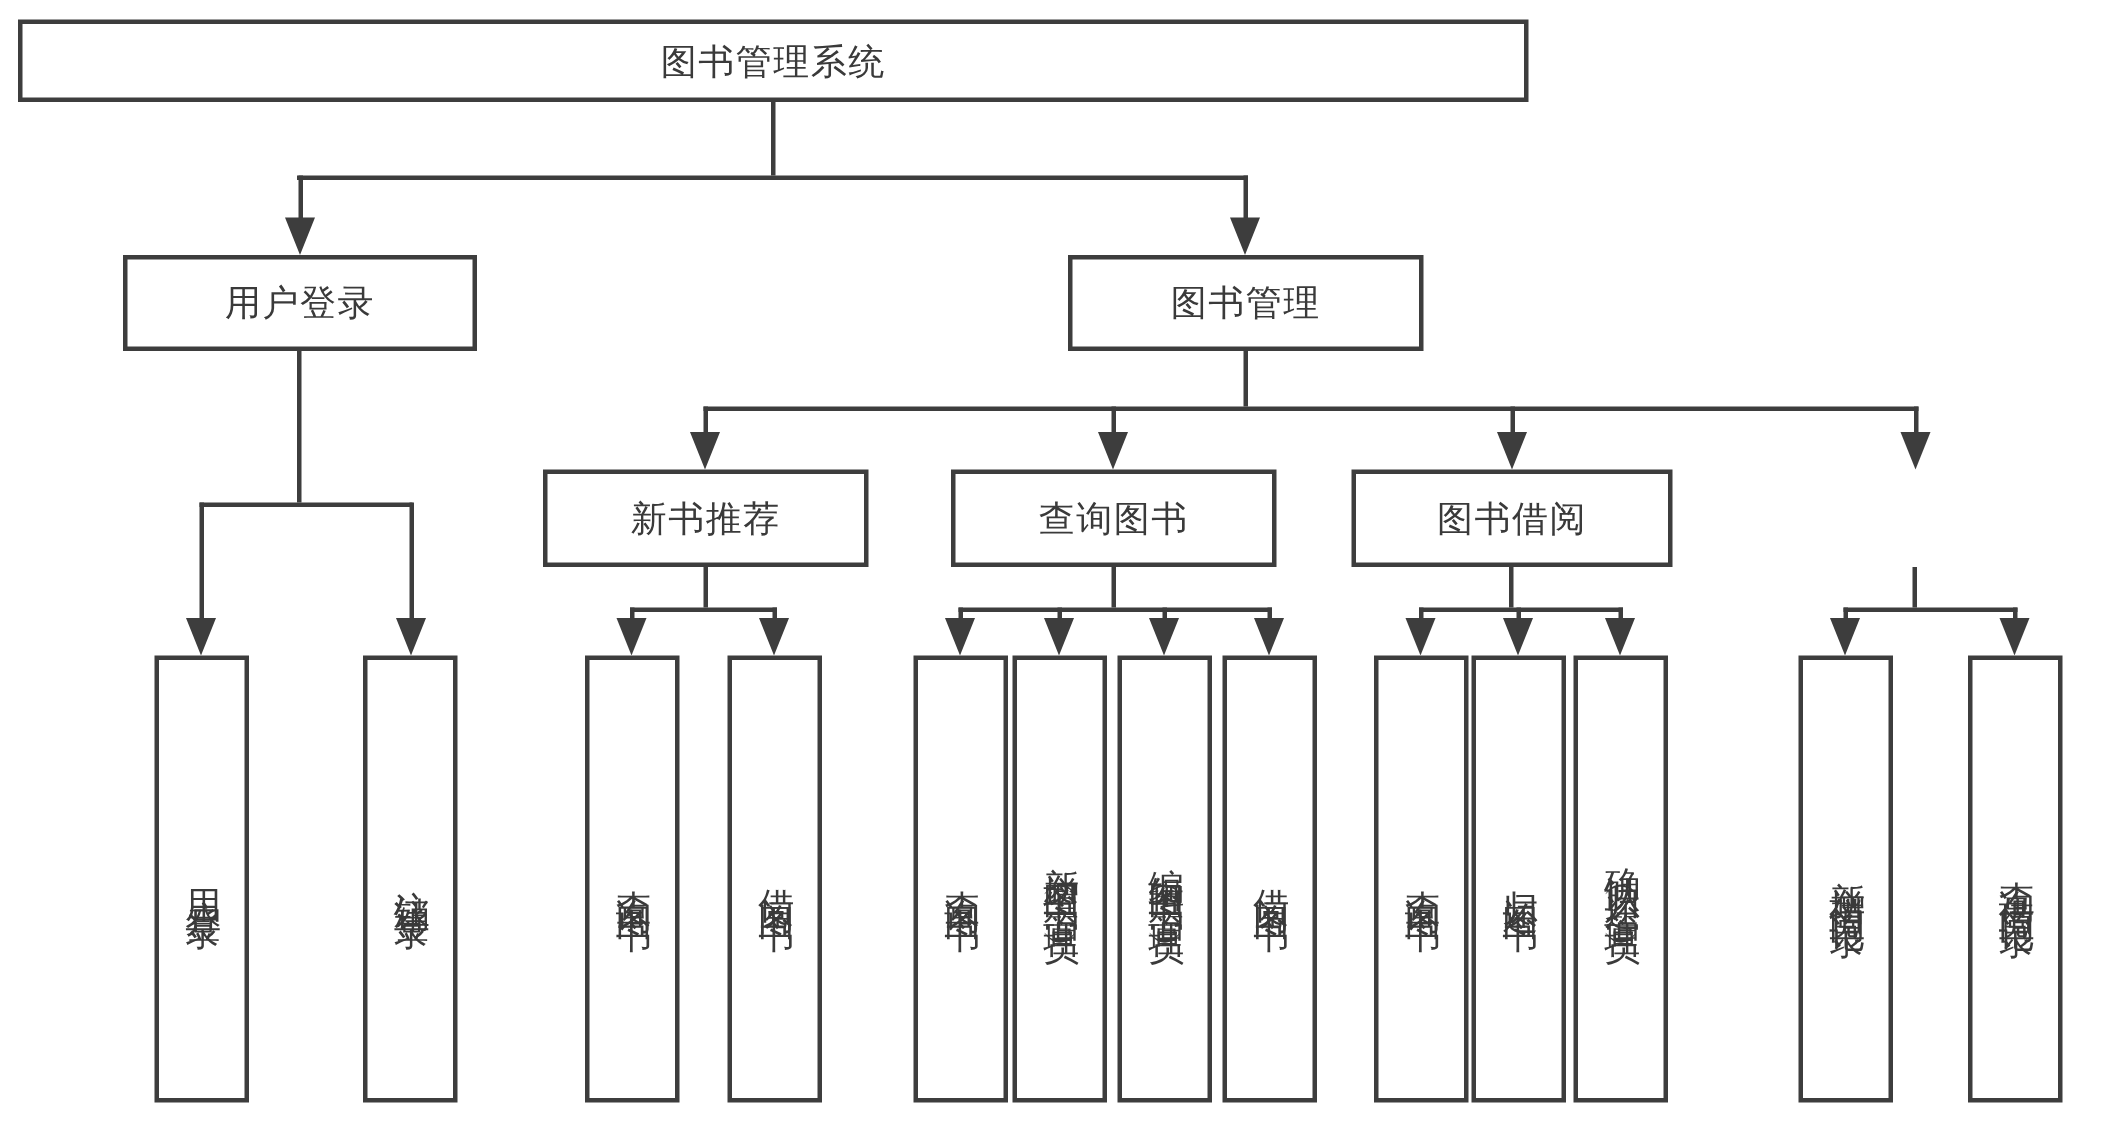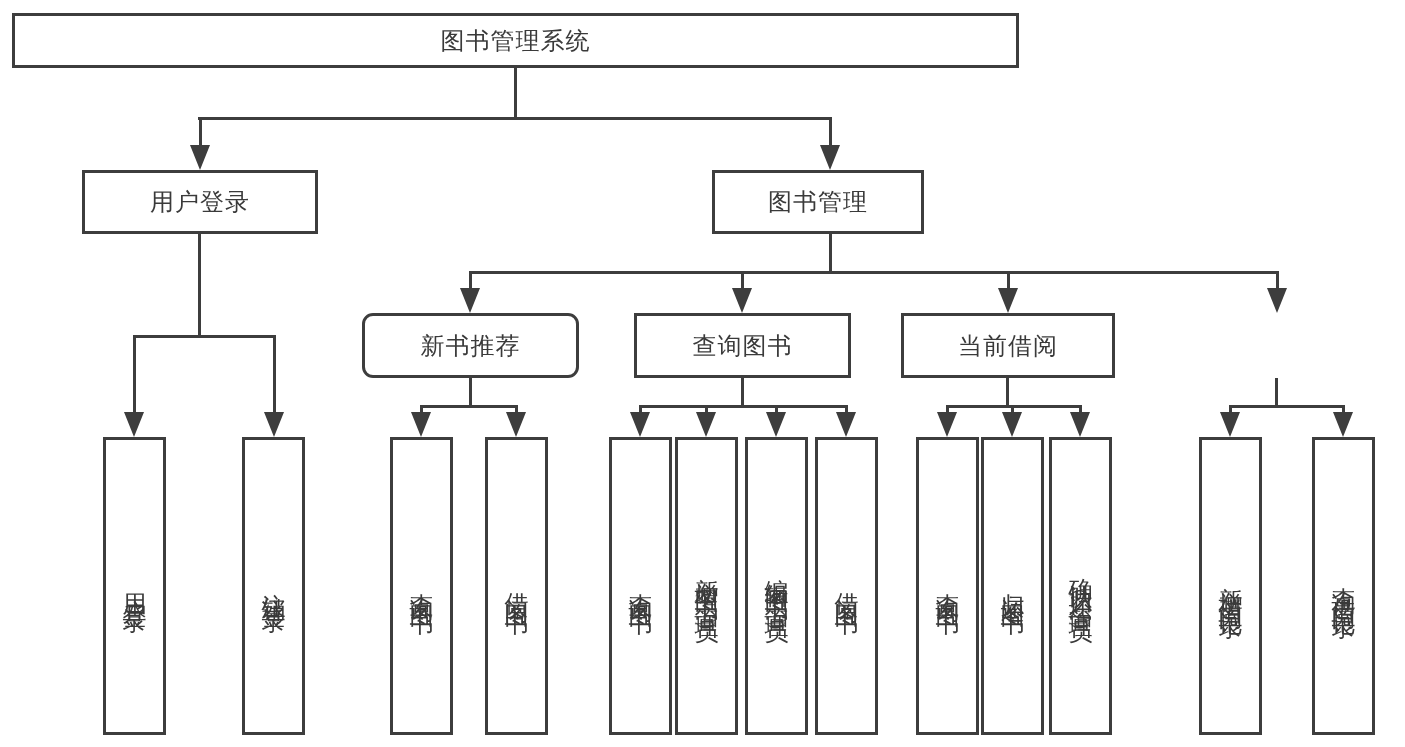--- a/index.html
+++ b/index.html
@@ -81,21 +81,21 @@
       <div class="tip"></div>
     </div>
   <div class="arrow" style="left:820px;top:117px;height:53px;">
       <div class="stem"></div>
       <div class="tip"></div>
     </div>
 
   <div class="hbox" style="left:82px;top:170px;width:236px;height:64px;">
     <span>用户登录</span>
   </div>
-  <div class="hbox" style="left:712px;top:170px;width:212px;height:64px;justify-content:center;">
+  <div class="hbox" style="left:712px;top:170px;width:237px;height:64px;justify-content:center;">
     <span>图书管理</span>
   </div>
 
   <div class="vline" style="left:198px;top:234px;height:101px;"></div>
   <div class="hline" style="left:133px;top:335px;width:142px;"></div>
   <div class="arrow" style="left:124px;top:335px;height:102px;">
       <div class="stem"></div>
       <div class="tip"></div>
     </div>
   <div class="arrow" style="left:264px;top:335px;height:102px;">
@@ -115,28 +115,28 @@
     </div>
   <div class="arrow" style="left:998px;top:271px;height:42px;">
       <div class="stem"></div>
       <div class="tip"></div>
     </div>
   <div class="arrow" style="left:1267px;top:271px;height:42px;">
       <div class="stem"></div>
       <div class="tip"></div>
     </div>
 
-  <div class="hbox" style="left:362px;top:313px;width:217px;height:65px;border-radius:11px;">
+  <div class="hbox" style="left:362px;top:313px;width:217px;height:65px;">
     <span>新书推荐</span>
   </div>
   <div class="hbox" style="left:634px;top:313px;width:217px;height:65px;">
     <span>查询图书</span>
   </div>
   <div class="hbox" style="left:901px;top:313px;width:214px;height:65px;">
-    <span>当前借阅</span>
+    <span>图书借阅</span>
   </div>
 
   <div class="vline" style="left:469px;top:378px;height:27px;"></div>
   <div class="hline" style="left:420px;top:405px;width:98px;"></div>
   <div class="arrow" style="left:411px;top:405px;height:32px;">
       <div class="stem"></div>
       <div class="tip"></div>
     </div>
   <div class="arrow" style="left:506px;top:405px;height:32px;">
       <div class="stem"></div>

